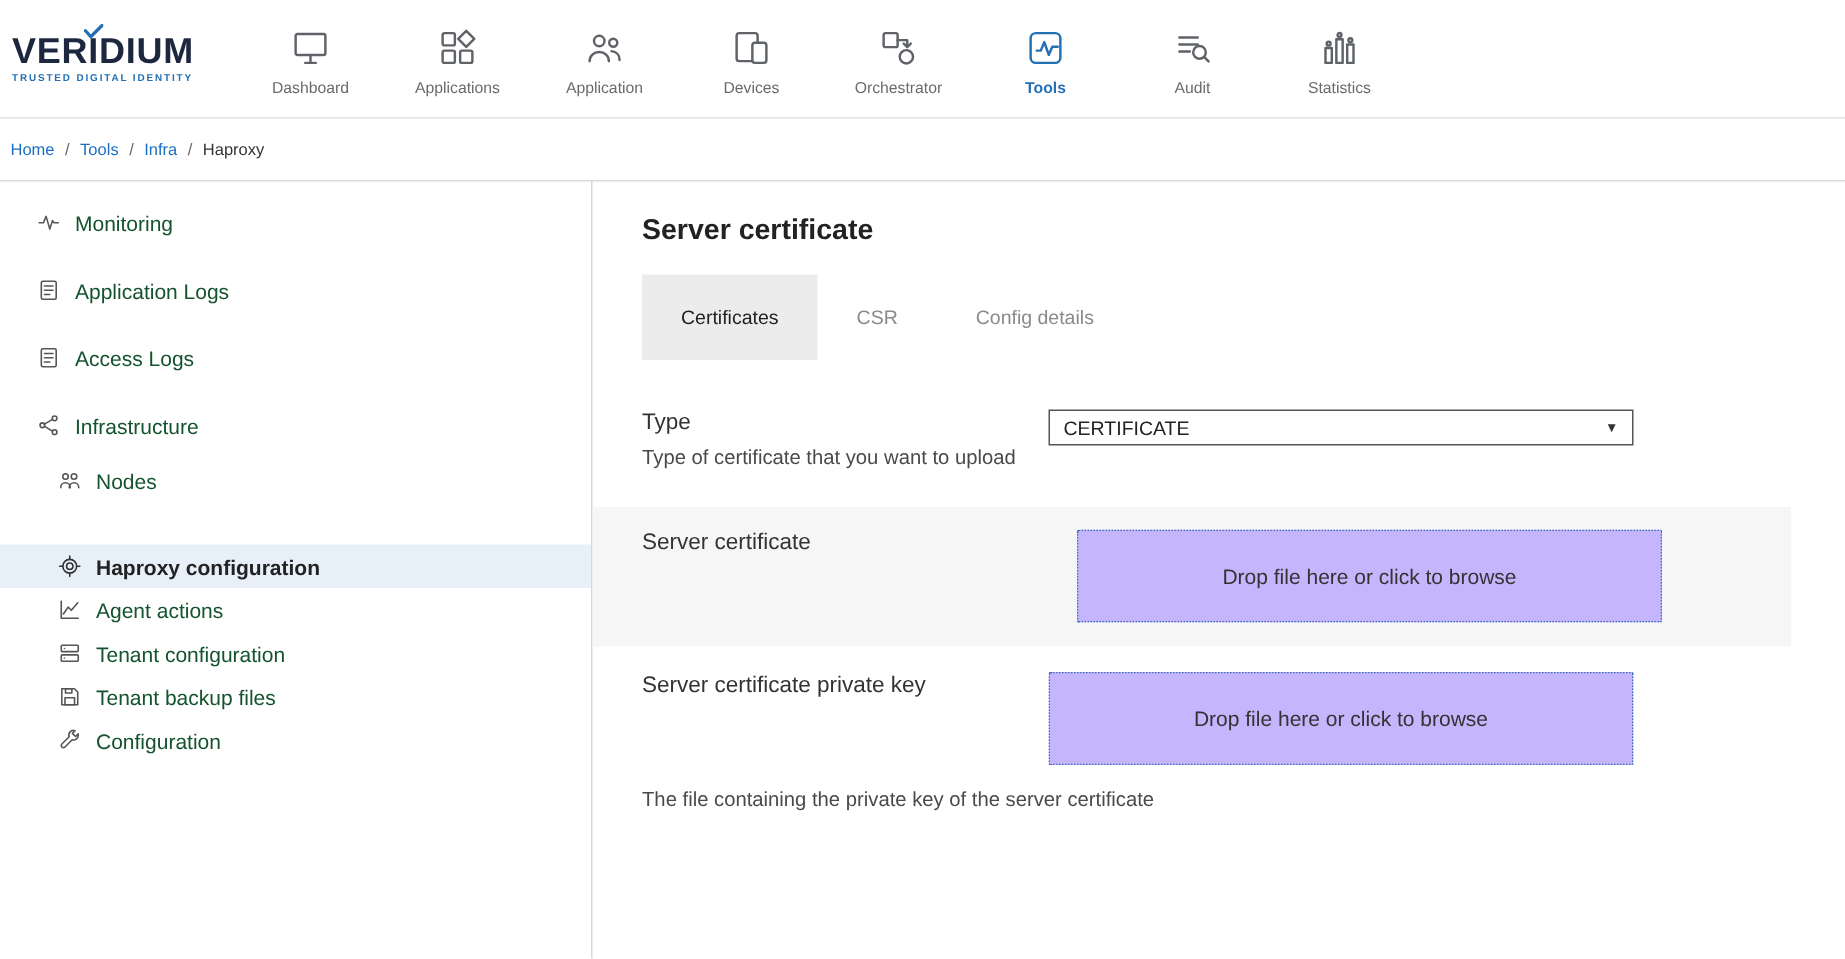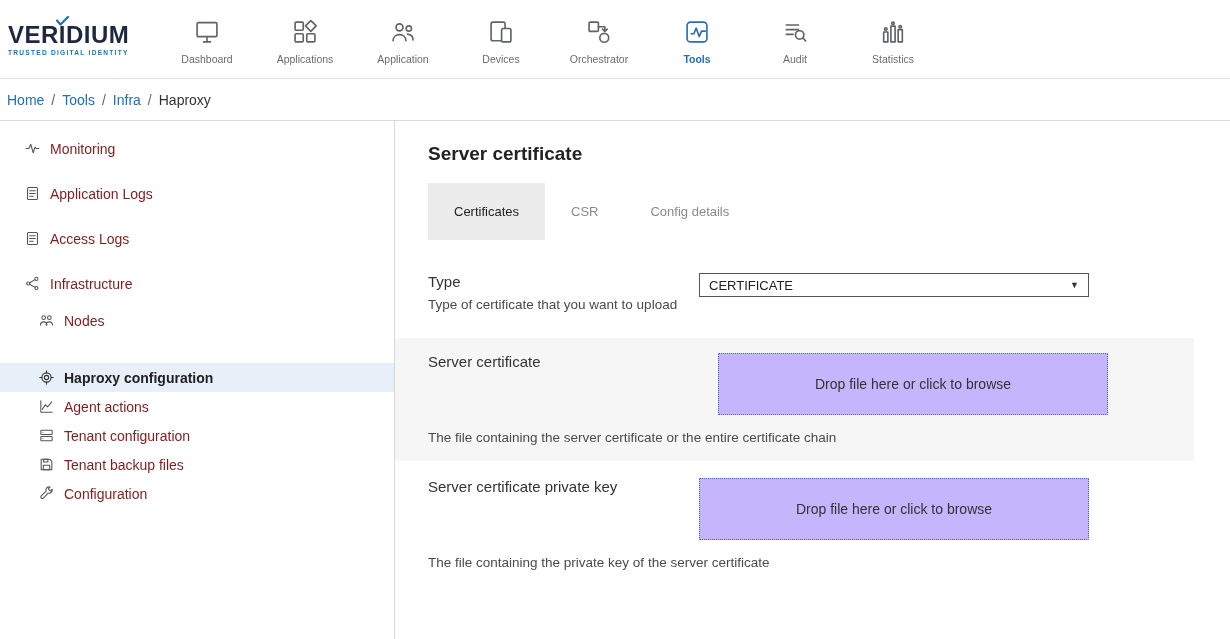--- a/index.html
+++ b/index.html
@@ -14,33 +14,33 @@
   .logo-check { position:absolute; left:-3px; top:-7px; }
   .logo-tagline { font-size:6.6px; letter-spacing:1.25px; color:#2470b3; margin-top:2px; font-weight:bold; }
   .nav { display:flex; }
   .nav-item { width:98px; display:flex; flex-direction:column; align-items:center; cursor:pointer; padding-top:4px; }
   .nav-item svg { width:28px; height:28px; stroke:#5f6368; fill:none; stroke-width:1.4; stroke-linecap:round; stroke-linejoin:round; }
   .nav-label { font-size:10.5px; color:#6b6b6b; margin-top:7px; }
   .nav-item.active svg { stroke:#2470b3; }
   .nav-item.active .nav-label { color:#2470b3; font-weight:bold; }
 
   
-  .breadcrumb { height:42px; display:flex; align-items:center; padding-left:7px; border-bottom:1px solid #d9d9d9; font-size:14px; }
+  .breadcrumb { height:42px; display:flex; align-items:center; padding-left:7px; border-bottom:1px solid #d9d9d9; font-size:11px; }
   .crumb-link { color:#1b6ec2; cursor:pointer; text-decoration:none; }
   .crumb-sep { color:#666; margin:0 7px; }
   .crumb-current { color:#333; }
 
   
   .page { display:flex; height:520px; }
   .sidebar { width:395px; border-right:1px solid #d8d8d8; padding-top:5px; flex-shrink:0; }
   .side-item { display:flex; align-items:center; cursor:pointer; }
   .side-item.lvl1 { height:45px; padding-left:24px; }
   .side-item.lvl2 { height:29px; padding-left:38px; }
   .side-item svg { width:17px; height:17px; stroke:#555; fill:none; stroke-width:1.5; stroke-linecap:round; stroke-linejoin:round; flex-shrink:0; }
-  .side-label { font-size:14px; color:#7f1d1d; margin-left:9px; }
+  .side-label { font-size:14px; color:#14532d; margin-left:9px; }
   .side-item.active { background:#e7f0f8;margin-top:28px; }
   .side-item.active .side-label { font-weight:bold; color:#222; }
   .side-item.active svg { stroke:#333; }
 
   
   .content { width:780px; padding:22px 14px 0 33px; }
   .page-title { font-size:19px; font-weight:bold; color:#222; }
   .tabs { display:flex; margin-top:18px; }
   .tab { font-size:13px; color:#8a8a8a; padding:21px 26px; cursor:pointer; }
   .tab.active { background:#ececec; color:#222; }
@@ -260,21 +260,20 @@
       <div class="form-row">
         <div class="row-label-col">
           <div class="field-label">Server certificate</div>
         </div>
         <div class="row-control">
           <div class="dropzone">
             <span>Drop file here or click to browse</span>
           </div>
         </div>
       </div>
-      <div class="field-help">The file containing the server certificate or the entire certificate chain</div>
     </div>
 
     <div class="white-row">
       <div class="form-row">
         <div class="row-label-col">
           <div class="field-label">Server certificate private key</div>
         </div>
         <div class="row-control">
           <div class="dropzone">
             <span>Drop file here or click to browse</span>

